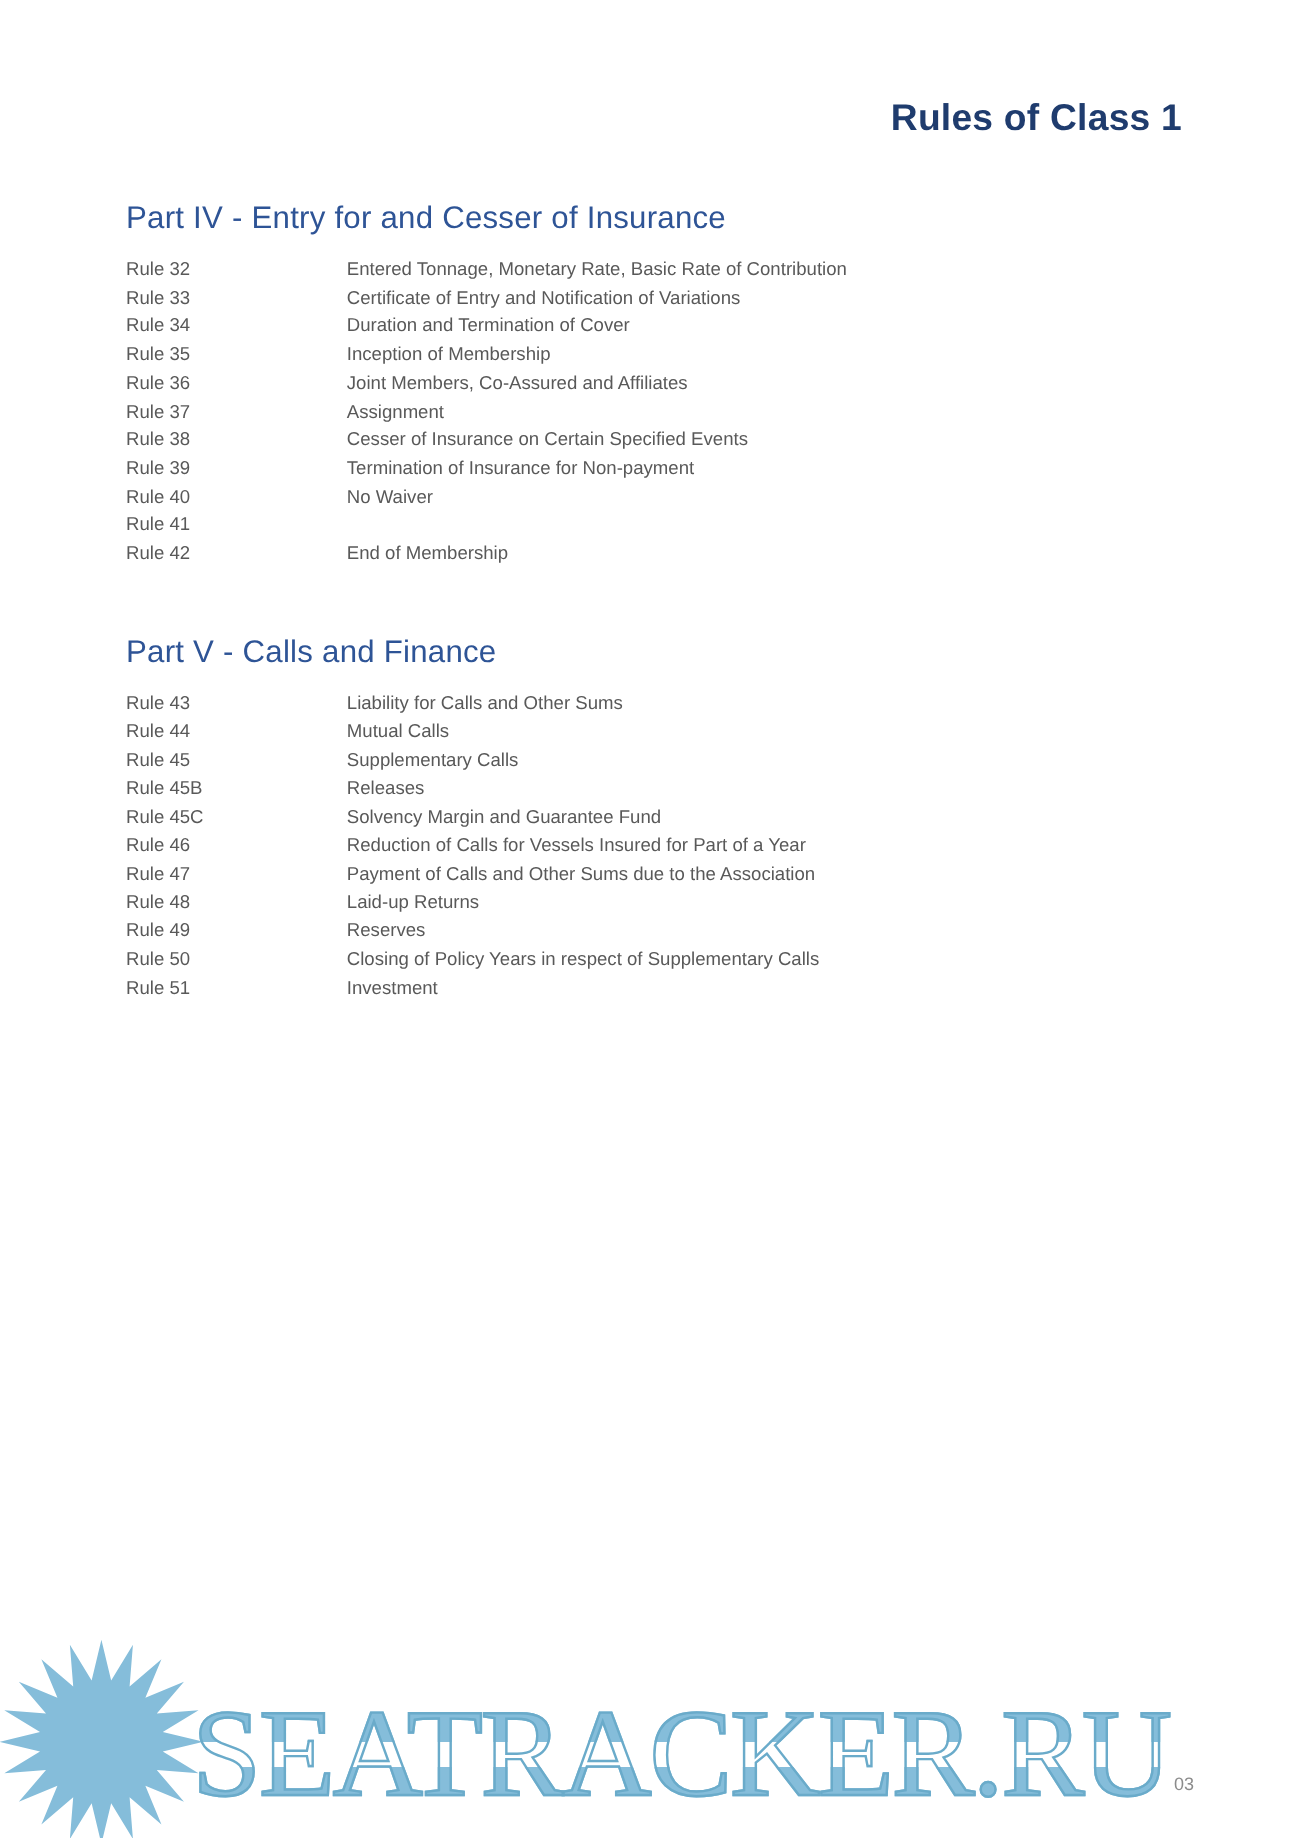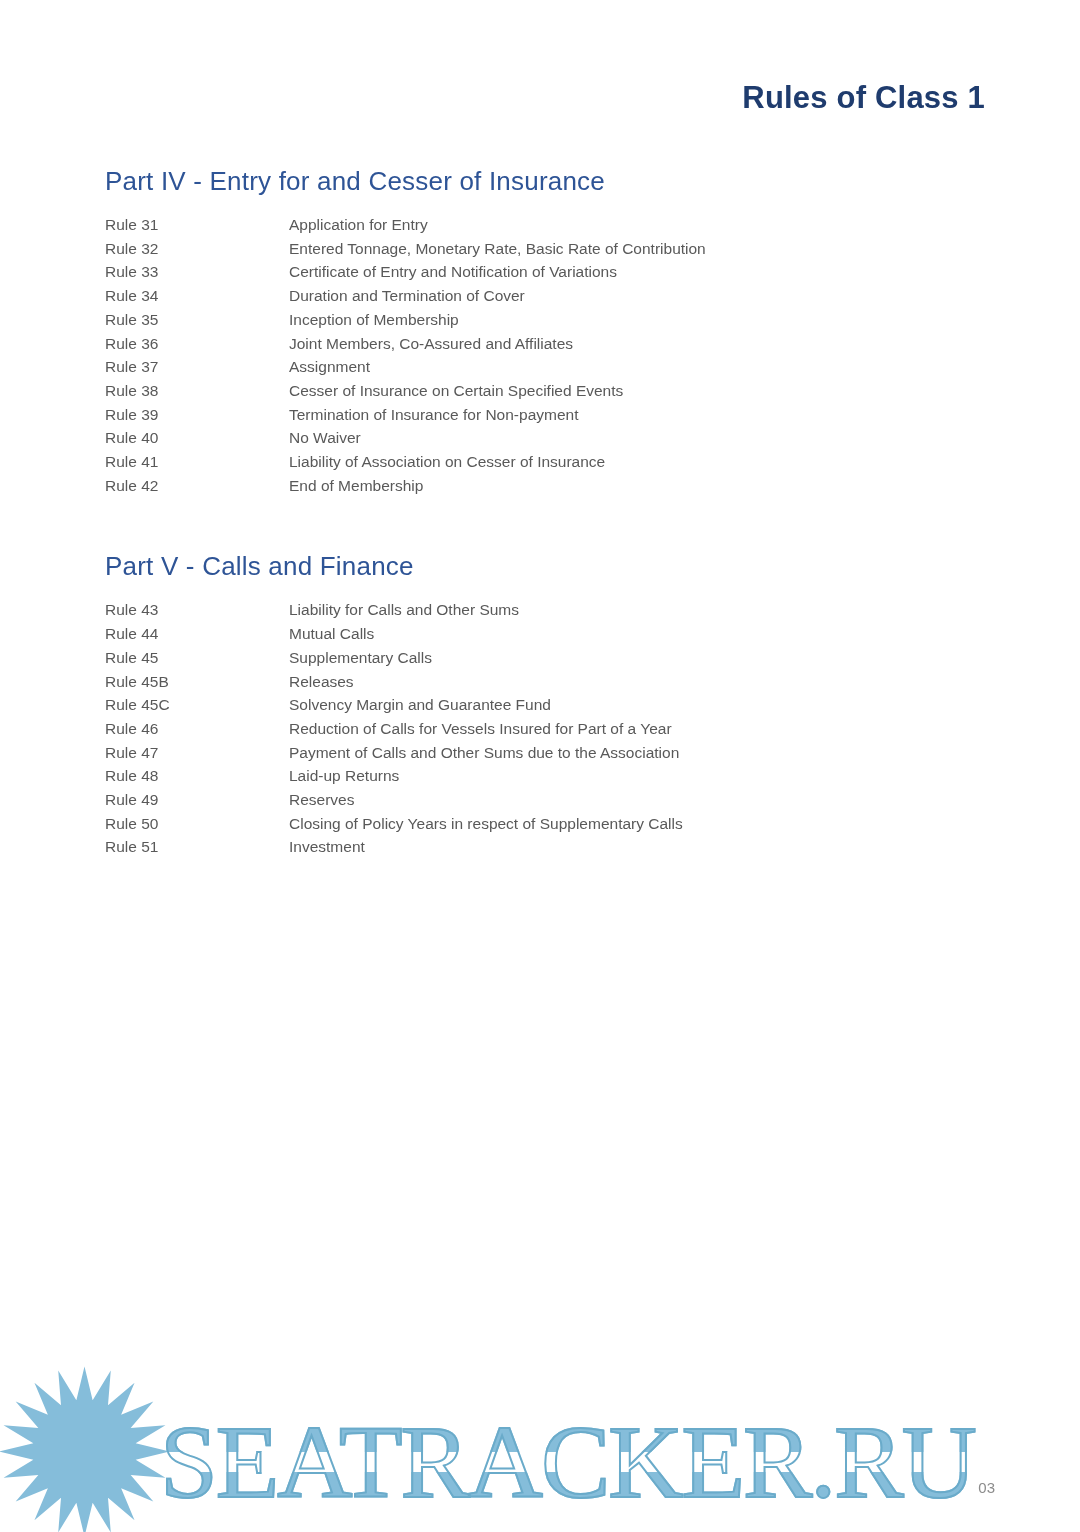--- a/index.html
+++ b/index.html
@@ -102,24 +102,20 @@
 
 <div class="page">
 
   <h1 class="doc-title">Rules of Class 1</h1>
 
   <div class="content" id="sections">
       <section class="section">
         <h2 class="section-heading">Part IV - Entry for and Cesser of Insurance</h2>
         <div class="rule-list">
           <div class="rule-row">
-            <span class="rule-num">Rule 31</span>
-            <span class="rule-desc">Application for Entry</span>
-          </div>
-          <div class="rule-row">
             <span class="rule-num">Rule 32</span>
             <span class="rule-desc">Entered Tonnage, Monetary Rate, Basic Rate of Contribution</span>
           </div>
           <div class="rule-row">
             <span class="rule-num">Rule 33</span>
             <span class="rule-desc">Certificate of Entry and Notification of Variations</span>
           </div>
           <div class="rule-row">
             <span class="rule-num">Rule 34</span>
             <span class="rule-desc">Duration and Termination of Cover</span>
@@ -143,21 +139,20 @@
           <div class="rule-row">
             <span class="rule-num">Rule 39</span>
             <span class="rule-desc">Termination of Insurance for Non-payment</span>
           </div>
           <div class="rule-row">
             <span class="rule-num">Rule 40</span>
             <span class="rule-desc">No Waiver</span>
           </div>
           <div class="rule-row">
             <span class="rule-num">Rule 41</span>
-            <span class="rule-desc">Liability of Association on Cesser of Insurance</span>
           </div>
           <div class="rule-row">
             <span class="rule-num">Rule 42</span>
             <span class="rule-desc">End of Membership</span>
           </div>
         </div>
       </section>
       <section class="section">
         <h2 class="section-heading">Part V - Calls and Finance</h2>
         <div class="rule-list">

